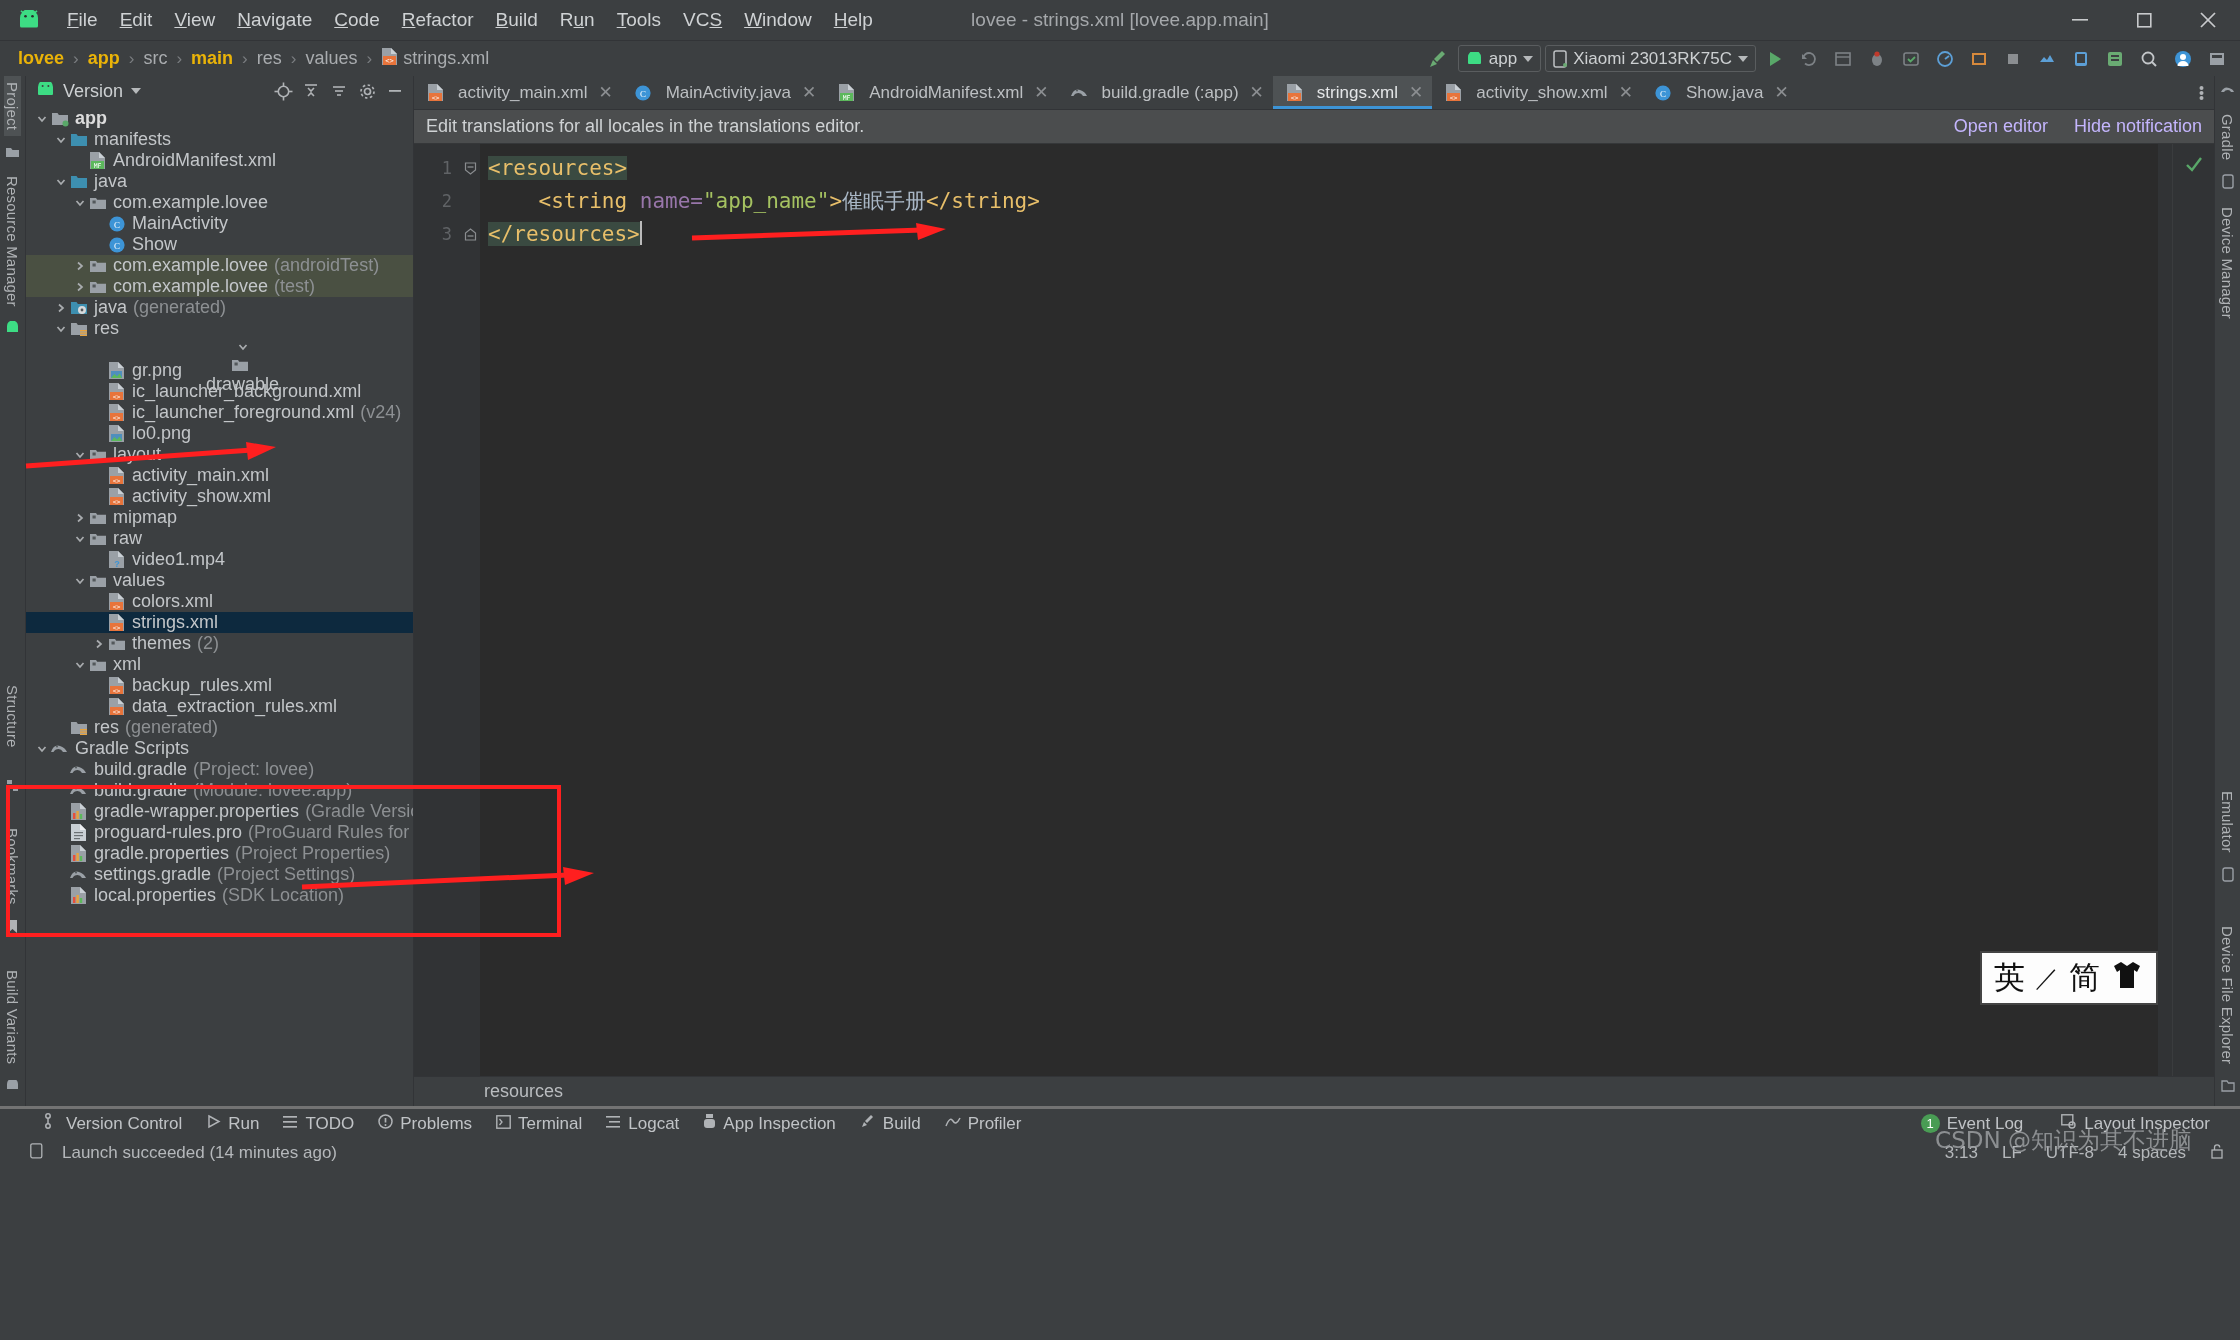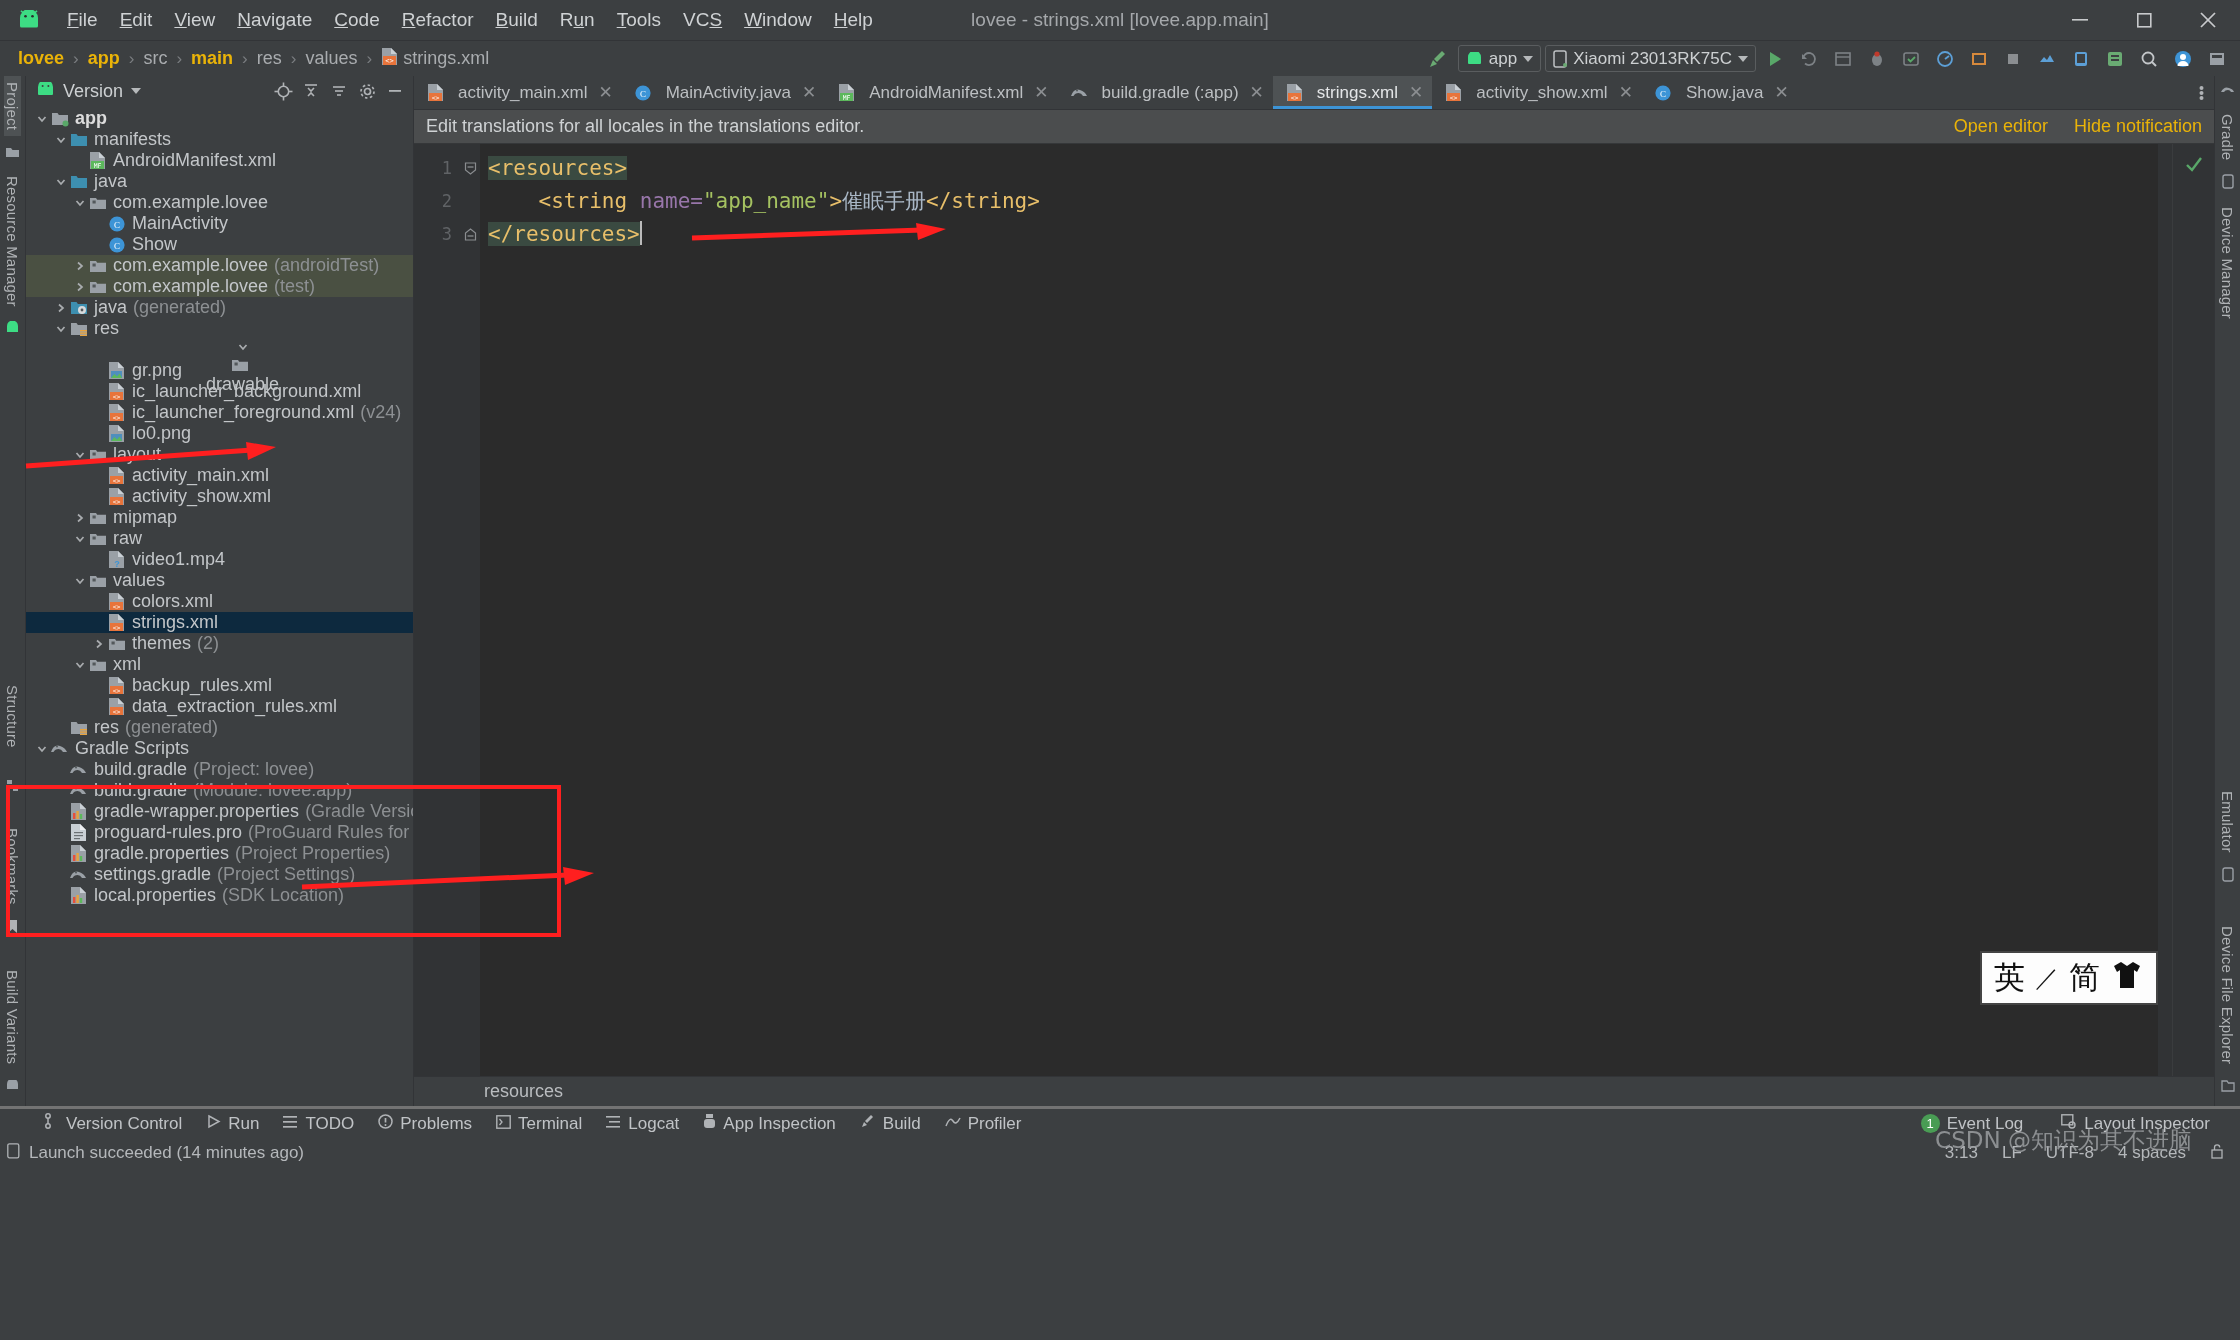--- a/index.html
+++ b/index.html
@@ -94,21 +94,21 @@
     color: #bcbfc2; position: relative; white-space: nowrap; }
   .tab.active { background: #4e5254; color: #e3e5e7; }
   .tab.active::after { content: ""; position: absolute; left: 0; right: 0; bottom: 0; height: 3px;
     background: #3d94d6; }
   .tab .x { color: #8b8e91; font-size: 17px; margin-left: 4px; }
   .tab-overflow { margin-left: auto; display: flex; align-items: center; padding: 0 10px; }
 
   .notif { height: 34px; flex: 0 0 34px; background: #4b4d4e; display: flex; align-items: center;
     padding: 0 12px; font-size: 18px; color: #cfd2d4; border-bottom: 1px solid #353739; }
   .notif-links { margin-left: auto; display: flex; gap: 26px; }
-  .link { color: #eab308; }
+  .link { color: #c4b5fd; }
 
   .code-wrap { flex: 1 1 auto; display: flex; min-height: 0; position: relative; background: #2b2b2b; }
   .gutter { width: 46px; flex: 0 0 46px; background: #313335; text-align: right;
     padding: 8px 8px 0 0; font-family: "DejaVu Sans Mono", monospace; font-size: 17px; color: #606366; }
   .gutter div { height: 33px; line-height: 33px; }
   .fold { width: 20px; flex: 0 0 20px; background: #313335; padding-top: 8px; }
   .fold div { height: 33px; display: flex; align-items: center; justify-content: center; }
   .code { flex: 1 1 auto; padding: 8px 0 0 8px; font-family: "DejaVu Sans Mono", monospace;
     font-size: 21px; line-height: 33px; overflow: hidden; position: relative; }
   .code .ln { height: 33px; white-space: pre; }
@@ -131,21 +131,21 @@
   .toolwin {
     height: 32px; flex: 0 0 32px; background: #3c3f41; display: flex; align-items: center;
     border-top: 3px solid #737373; font-size: 17px; color: #c0c3c6; padding-left: 34px; gap: 4px;
   }
   .twi { display: flex; align-items: center; gap: 7px; padding: 3px 10px; border-radius: 3px; }
   .tw-right { margin-left: auto; display: flex; align-items: center; gap: 18px; padding-right: 20px; }
   .badge-num { width: 19px; height: 19px; border-radius: 50%; background: #499c54; color: #fff;
     font-size: 13px; display: flex; align-items: center; justify-content: center; }
 
   .status { height: 30px; flex: 0 0 30px; background: #3c3f41; display: flex; align-items: center;
-    font-size: 17px; color: #b5b8bb; padding-left: 1px; gap: 9px; }
+    font-size: 17px; color: #b5b8bb; padding-left: 24px; gap: 19px; }
   .status-right { margin-left: auto; display: flex; align-items: center; gap: 24px; padding-right: 16px; }
 
   
   .annot { position: absolute; pointer-events: none; z-index: 40; }
   .redbox { border: 4px solid #ff1f1f; }
   .ime {
     position: absolute; z-index: 50; background: #fdfdfd; border: 2px solid #444;
     display: flex; align-items: center; gap: 10px; padding: 4px 12px;
     font-size: 31px; color: #111; font-family: "DejaVu Sans", sans-serif;
   }

